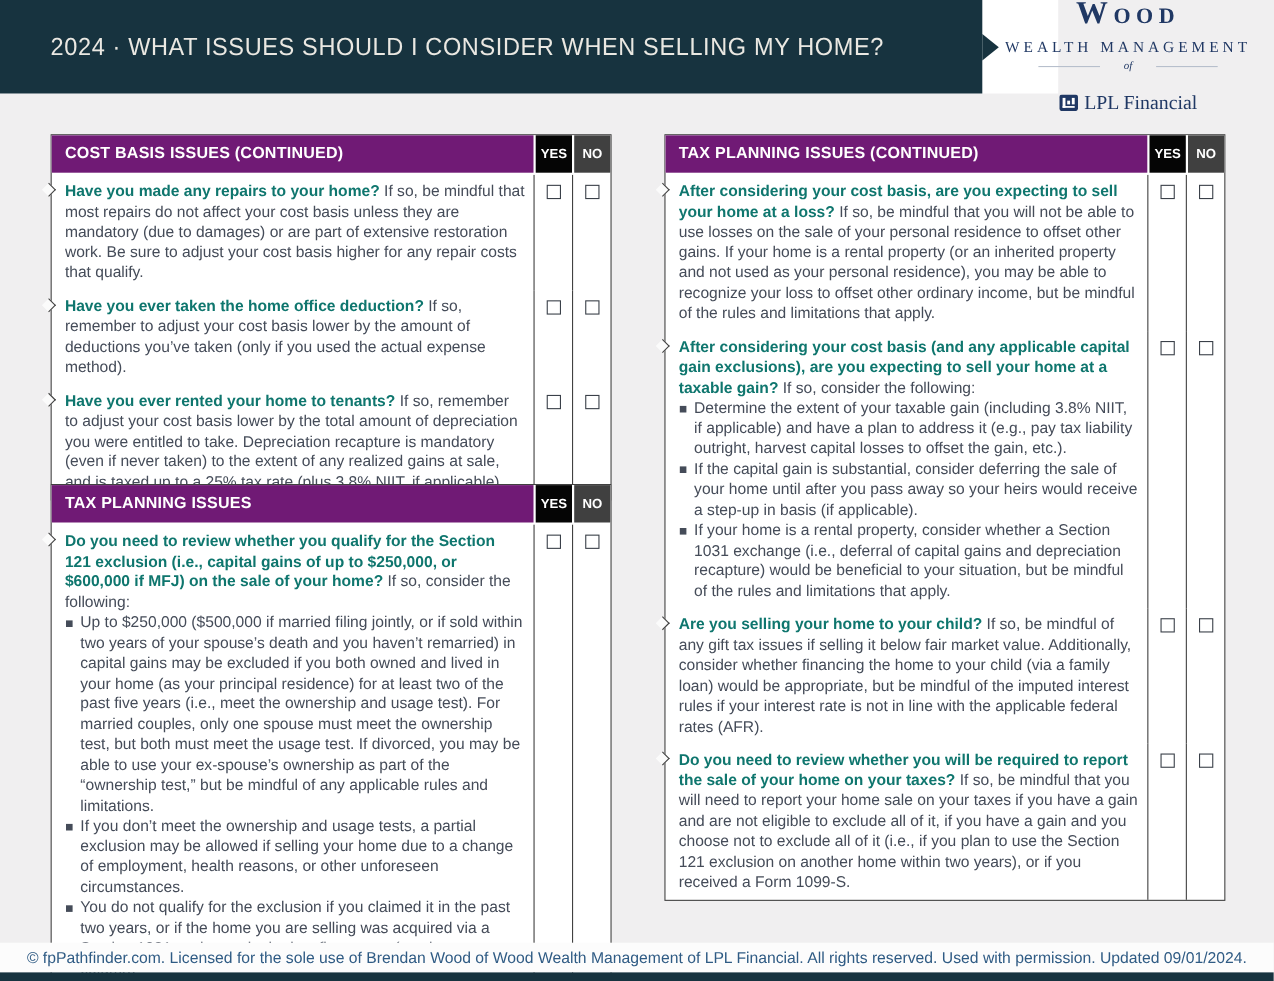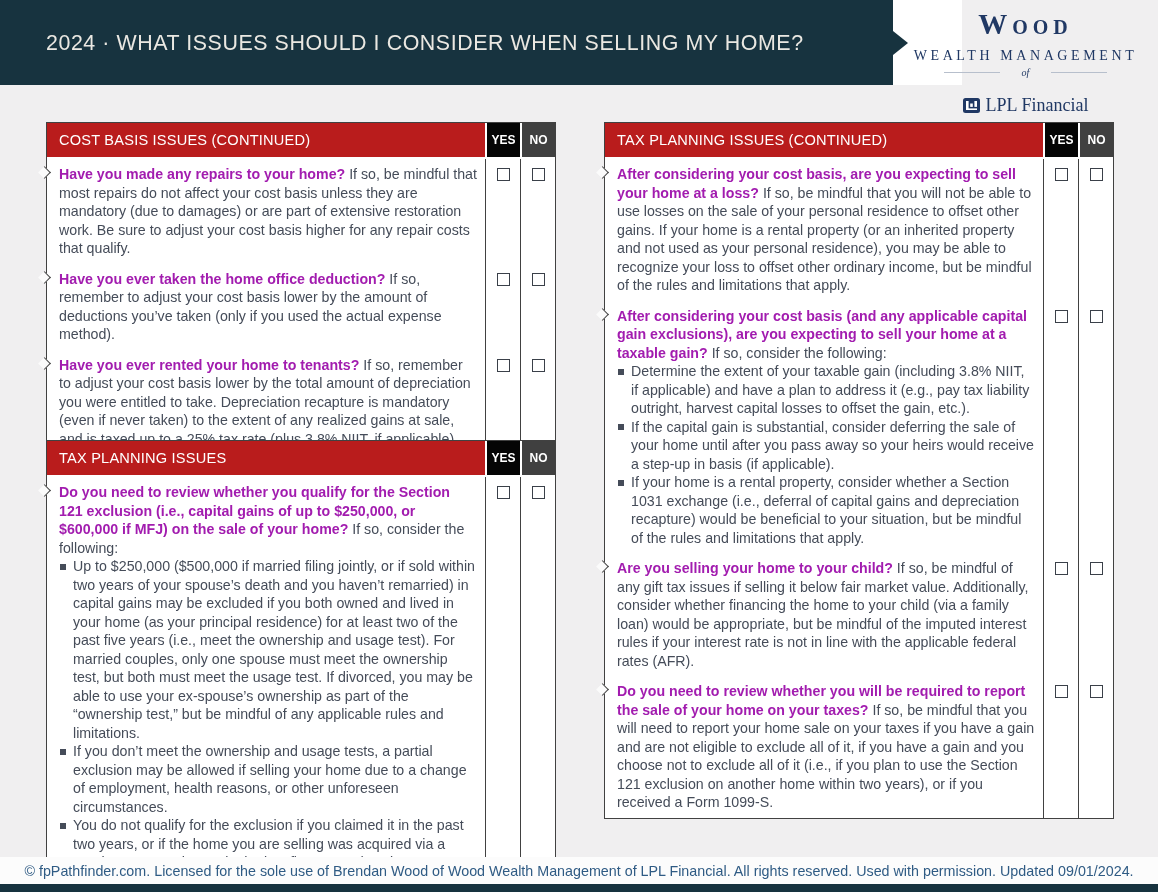--- a/index.html
+++ b/index.html
@@ -23,21 +23,21 @@
     border-left: 15px solid #17333f; border-top: 12px solid transparent; border-bottom: 12px solid transparent;
   }
   .banner-title {
     margin-left: 46px; color: #eae8e2; font-size: 22.5px; font-weight: 400;
     letter-spacing: 0.6px; white-space: nowrap;
     transform: scaleX(0.95); transform-origin: left center;
   }
   .logo-block {
     position: absolute; top: 0; left: 893px; width: 265px; height: 85px;
     display: flex; flex-direction: column; align-items: center; justify-content: space-between;
-    padding-top: 12px;
+    padding-top: 0;
   }
   .logo-wood {
     font-family: "Liberation Serif", serif; font-variant: small-caps;
     font-size: 29px; line-height: 24px; font-weight: 600; letter-spacing: 5px; color: #203864;
   }
   .logo-wm {
     font-family: "Liberation Serif", serif; font-size: 14px; letter-spacing: 3.6px;
     color: #203864; margin-top: 12px;
   }
   .logo-ofrow { display: flex; align-items: center; gap: 22px; margin-top: 3px; }
@@ -46,36 +46,36 @@
   .logo-lplrow { display: flex; align-items: center; gap: 6px; margin-top: 17px; }
   .logo-lpl { font-family: "Liberation Serif", serif; font-size: 18px; color: #203864; }
 
   
   .card {
     position: absolute; width: 510px; background: #ffffff;
     border: 1.6px solid #414141; display: flex; flex-direction: column;
   }
   .card-header { display: flex; height: 34px; background: #ffffff; flex: 0 0 auto; margin-bottom: 2px; }
   .ch-title {
-    flex: 1; background: #b91c1c; color: #ffffff; font-weight: 400; font-size: 14.6px;
+    flex: 1; background: #701a75; color: #ffffff; font-weight: 700; font-size: 14.6px;
     letter-spacing: 0.2px; display: flex; align-items: center; padding-left: 12px;
   }
   .ch-yes, .ch-no {
     width: 33px; margin-left: 2px; color: #ffffff; font-weight: 700; font-size: 12px;
     display: flex; align-items: center; justify-content: center;
   }
   .ch-yes { background: #050505; }
   .ch-no  { background: #404040; }
 
   .card-body { flex: 1; display: flex; flex-direction: column; }
   .item { display: flex; position: relative; }
   .card-body .item:last-child { flex: 1; }
   .item-text { flex: 1; padding: 6px 8px 6px 12px; }
   .item-text p { margin: 0; font-size: 14.2px; line-height: 18.5px; color: #454c59; }
-  .item-text .q { color: #a21caf; font-weight: 700; }
+  .item-text .q { color: #0f766e; font-weight: 700; }
   .item-text ul { margin: 0; padding: 0; list-style: none; }
   .item-text li {
     position: relative; padding-left: 14px;
     font-size: 14.2px; line-height: 18.5px; color: #454c59;
   }
   .item-text li::before {
     content: ""; position: absolute; left: 1px; top: 6.5px;
     width: 6px; height: 6px; background: #454c59;
   }
   .cell {

